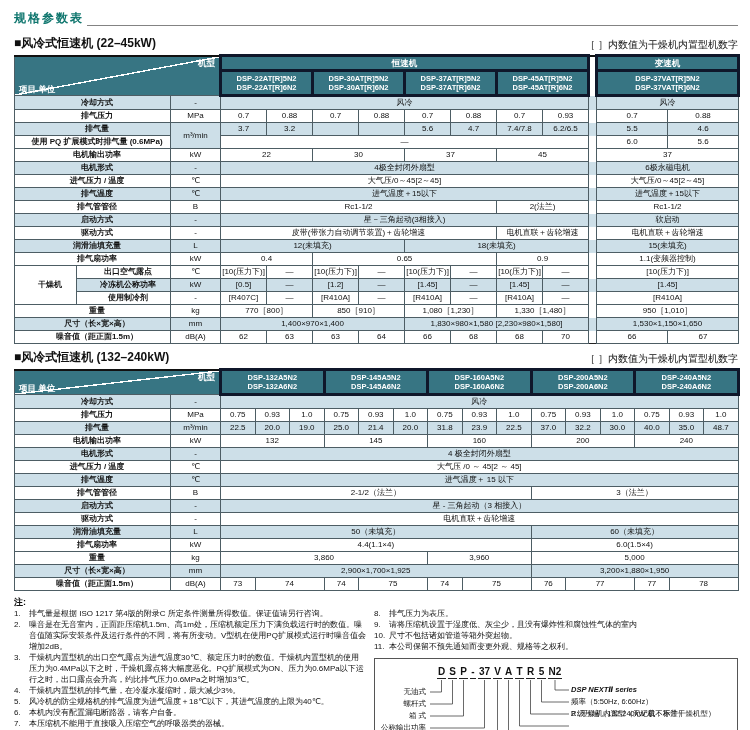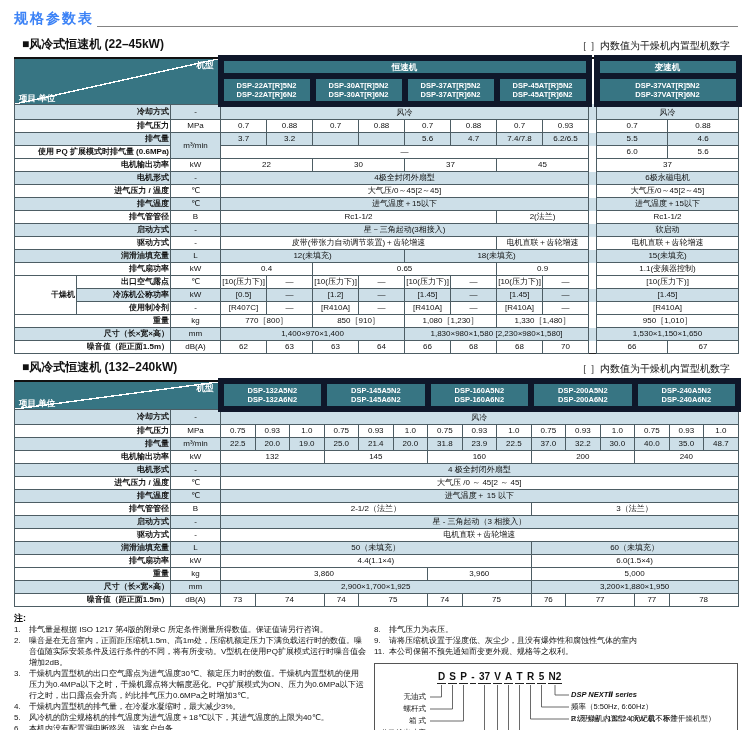--- a/index.html
+++ b/index.html
@@ -1,29 +1,29 @@
 <!DOCTYPE html>
 <html><head>
 <meta charset="utf-8">
 <style>
   html,body{margin:0;padding:0;background:#fff;}
   body{width:750px;height:730px;overflow:hidden;font-family:"Liberation Sans","DejaVu Sans",sans-serif;color:#111;}
   .page{padding:10px 12px 0 14px;}
   .title-row{display:flex;align-items:flex-end;margin-bottom:8px;}
-  .page-title{font-size:14px;font-weight:bold;color:#3b82f6;letter-spacing:2px;margin:0;white-space:nowrap;text-align:center;}
+  .page-title{font-size:12px;font-weight:bold;color:#0f766e;letter-spacing:2px;margin:0;white-space:nowrap;text-align:center;}
   .title-rule{flex:1;border-bottom:1.5px solid #838383;margin:0 0 1px 3px;}
-  .sec-head{display:flex;justify-content:space-between;align-items:flex-end;margin:5px 8px 2px;}
+  .sec-head{display:flex;justify-content:space-between;align-items:flex-end;margin:5px 0 2px;}
   .sec-title{font-size:12px;font-weight:bold;margin:0;}
   .bracket-note{font-size:10px;font-weight:normal;}
   table.spec{border-collapse:collapse;table-layout:fixed;width:724px;border:1.5px solid #222;border-top:2.5px solid #111;}
   .spec td,.spec th{border:1px solid #4d5d64;font-size:8px;line-height:10px;height:10px;padding:1px 1px;text-align:center;white-space:nowrap;overflow:hidden;background:#fff;}
-  .spec th{background:#377583;color:#fff;border:6px solid #0f172a;font-weight:bold;}
+  .spec th{background:#377583;color:#fff;border:3px solid #0f172a;font-weight:bold;}
   .spec th.group{font-size:8.5px;}
   .spec th.model{font-size:7.5px;line-height:9px;padding:2px 0;}
-  .spec td.lab{text-align:right;padding-left:10px;font-weight:bold;}
+  .spec td.lab{text-align:center;padding-left:10px;font-weight:bold;}
   .spec tr.shade td{background:#cddfe8;}
   .spec td.gap{border:none;background:#fff;}
   .spec td.corner{position:relative;background:#377583;padding:0;height:auto;}
   .spec td.corner::after{content:"";position:absolute;inset:0;
      background:linear-gradient(to bottom right,transparent calc(50% - .7px),#fff calc(50% - .7px),#fff calc(50% + .7px),transparent calc(50% + .7px));}
   .spec td.corner .ct{position:absolute;top:1px;right:4px;color:#fff;font-weight:bold;font-size:8.5px;}
   .spec td.corner .cb{position:absolute;bottom:1px;left:4px;color:#fff;font-weight:bold;font-size:8.5px;}
   .notes-title{font-size:9px;font-weight:bold;margin-top:6px;line-height:11px;}
   .notes-cols{display:flex;align-items:flex-start;}
   .notes-left{width:358px;margin-right:8px;}
@@ -512,20 +512,24 @@
       <div id="notes-right-items">
           <div class="note">
             <span class="nn">8.</span>
             <span class="nt">排气压力为表压。</span>
           </div>
           <div class="note">
             <span class="nn">9.</span>
             <span class="nt">请将压缩机设置于湿度低、灰尘少，且没有爆炸性和腐蚀性气体的室内</span>
           </div>
           <div class="note">
+            <span class="nn">10.</span>
+            <span class="nt">尺寸不包括诸如管道等箱外突起物。</span>
+          </div>
+          <div class="note">
             <span class="nn">11.</span>
             <span class="nt">本公司保留不预先通知而变更外观、规格等之权利。</span>
           </div>
         </div>
       <div class="decoder" id="decoder">
           <div class="dchars">
             <span class="dchar" style="width: 9px;">D</span>
             <span class="dchar" style="width: 9px;">S</span>
             <span class="dchar" style="width: 9px;">P</span>
             <span class="dchar" style="width: 6px;">-</span>

